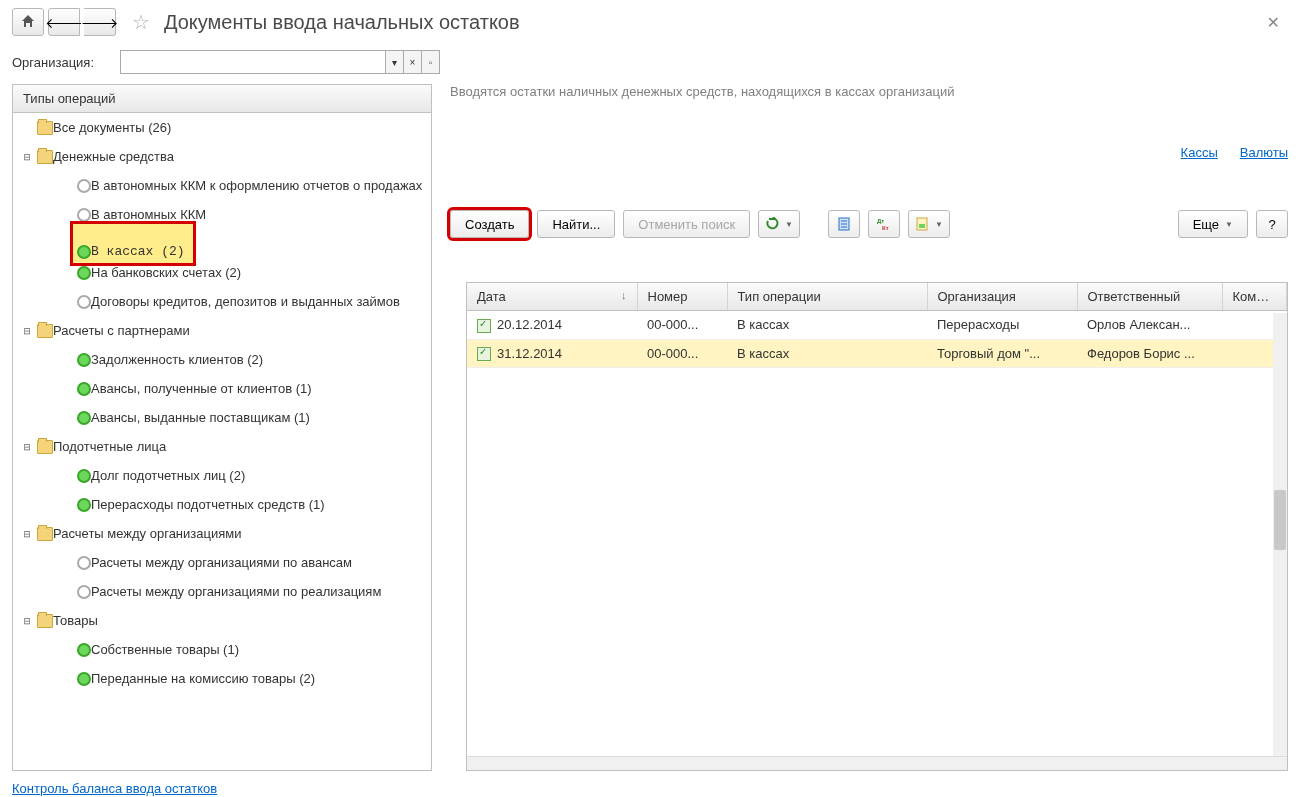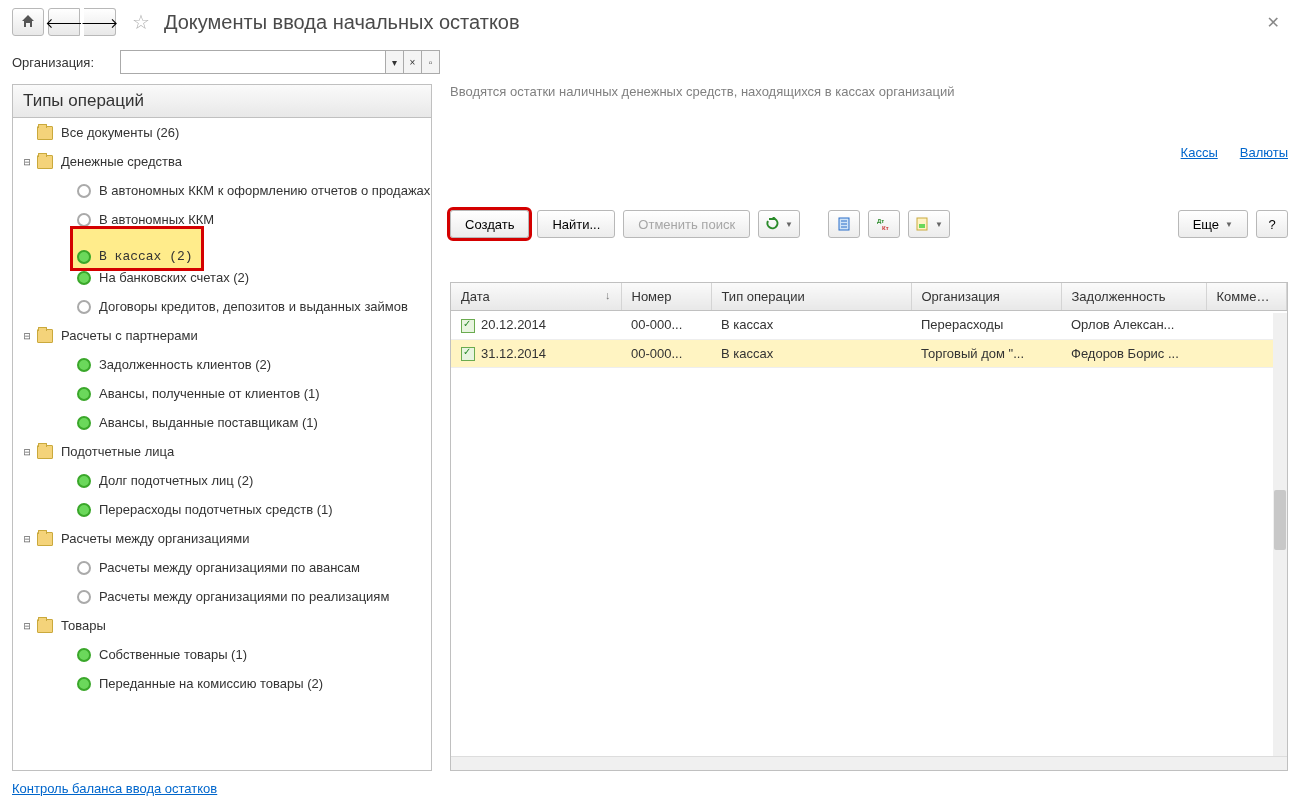--- a/index.html
+++ b/index.html
@@ -75,21 +75,21 @@
     flex:1;
     display:flex; flex-direction:column;
     min-width:0;
     gap:36px;
   }
   
   .tree-header {
     border:1px solid var(--border-gray);
     background: linear-gradient(#fafafa, #e8e8e8);
     padding:6px 10px;
-    font-size:17px;
+    font-size:13px;
   }
   .tree-body {
     flex:1;
     border:1px solid var(--border-gray);
     border-top:none;
     overflow:auto;
     background:#fff;
     position:relative;
   }
   .tree-body::-webkit-scrollbar { height:12px; width:12px; }
@@ -101,21 +101,21 @@
     white-space:nowrap;
     cursor:pointer;
   }
   .tree-row.selected .label-wrap {
     background: var(--highlight-yellow);
     outline: 3px solid var(--red-outline);
     outline-offset: 0;
     padding: 20px 8px 4px 4px;
     font-family: Liberation Mono, monospace;
   }
-  .label-wrap { display:inline-flex; align-items:center; gap:8px; padding-left:4px;}
+  .label-wrap { display:inline-flex; align-items:center; padding-left:4px;}
   .expander { width:12px; text-align:center; color:#666; font-size:9px;}
   .indent { display:inline-block; }
   .folder-icon { width:16px; height:14px; background:#f4d37a; border:1px solid #caa93c; border-radius:1px; position:relative;}
   .folder-icon::before { content:""; position:absolute; top:-3px; left:0; width:7px; height:3px; background:#f4d37a; border:1px solid #caa93c; border-bottom:none; border-radius:1px 1px 0 0;}
   .dot { width:14px; height:14px; border-radius:50%; border:2px solid; }
   .dot.green { background:#6bd85b; border-color:#3aa72a; }
   .dot.empty { background:#fff; border-color:#aaa; }
   .tree-label { font-size:13px; }
   .bottom-link-area { padding:10px 12px 0 12px;}
   .bottom-link { color:var(--link); text-decoration:underline; cursor:pointer; font-size:13px;}
@@ -145,20 +145,21 @@
   .icon-refresh { color:#2a8a2a; }
   .icon-doc { color:#2a6fc9; }
   .icon-yel { color:#d9a700; }
   
   .table-wrap {
     flex:1;
     border:1px solid var(--border-gray);
     display:flex; flex-direction:column;
     min-height:0;
     position:relative;
+    margin-left:16px;
   }
   table { border-collapse:collapse; width:100%; table-layout:fixed;}
   thead th {
     background: linear-gradient(#fafafa,#e8e8e8);
     border-right:1px solid #d4d4d4;
     border-bottom:1px solid var(--border-gray);
     text-align:left;
     font-weight:normal;
     padding:6px 10px;
     font-size:13px;
@@ -443,21 +444,21 @@
           <col style="width:150px">
             <col style="width:145px">
             <col>
         </colgroup>
         <thead>
           <tr>
             <th><span>Дата</span><span class="sort-arrow">↓</span></th>
             <th>Номер</th>
             <th>Тип операции</th>
             <th>Организация</th>
-            <th>Задолженность</th>
+            <th>Ответственный</th>
             <th>Коммента...</th>
           </tr>
         </thead>
         <tbody id="tbody">
             <tr>
               <td><span class="doc-icon"></span>20.12.2014</td>
               <td>00-000...</td>
               <td>В кассах</td>
               <td>Перерасходы</td>
               <td>Орлов Алексан...</td>

